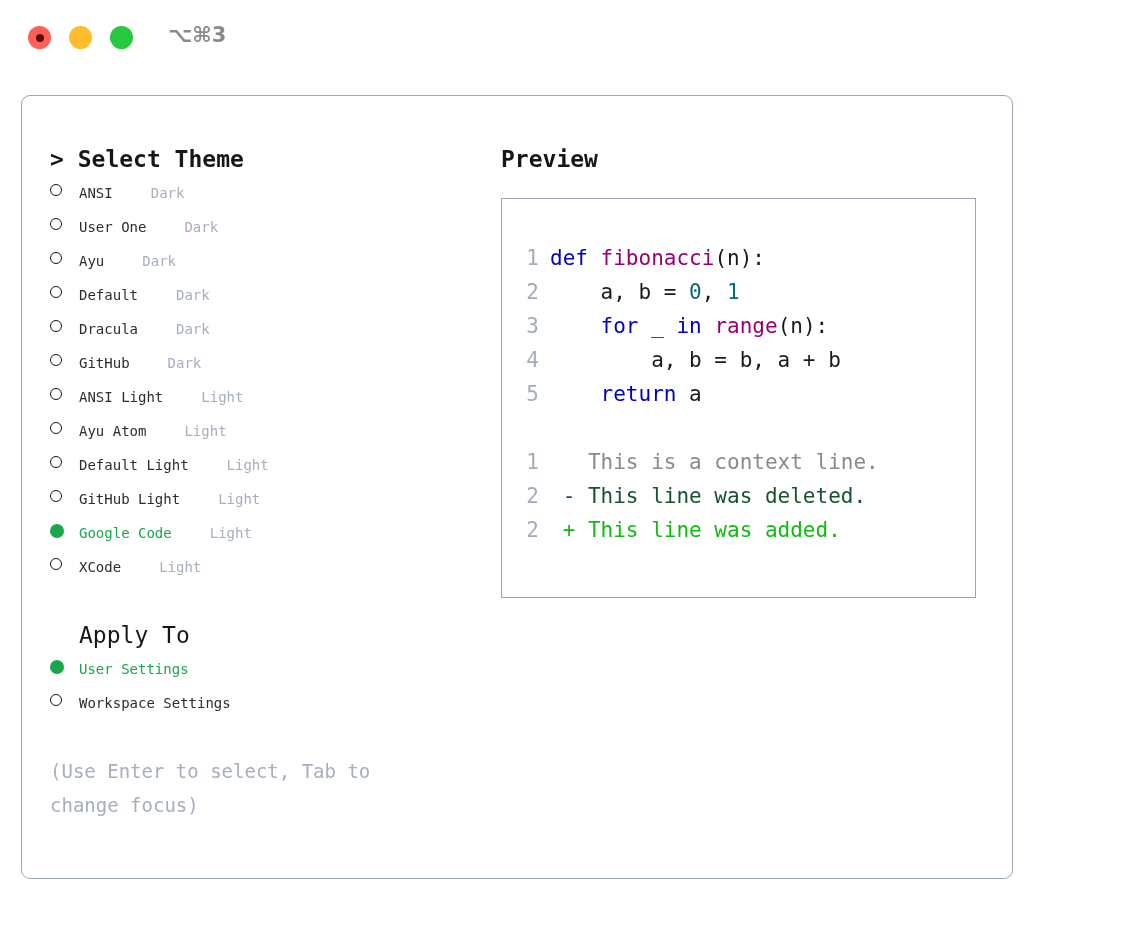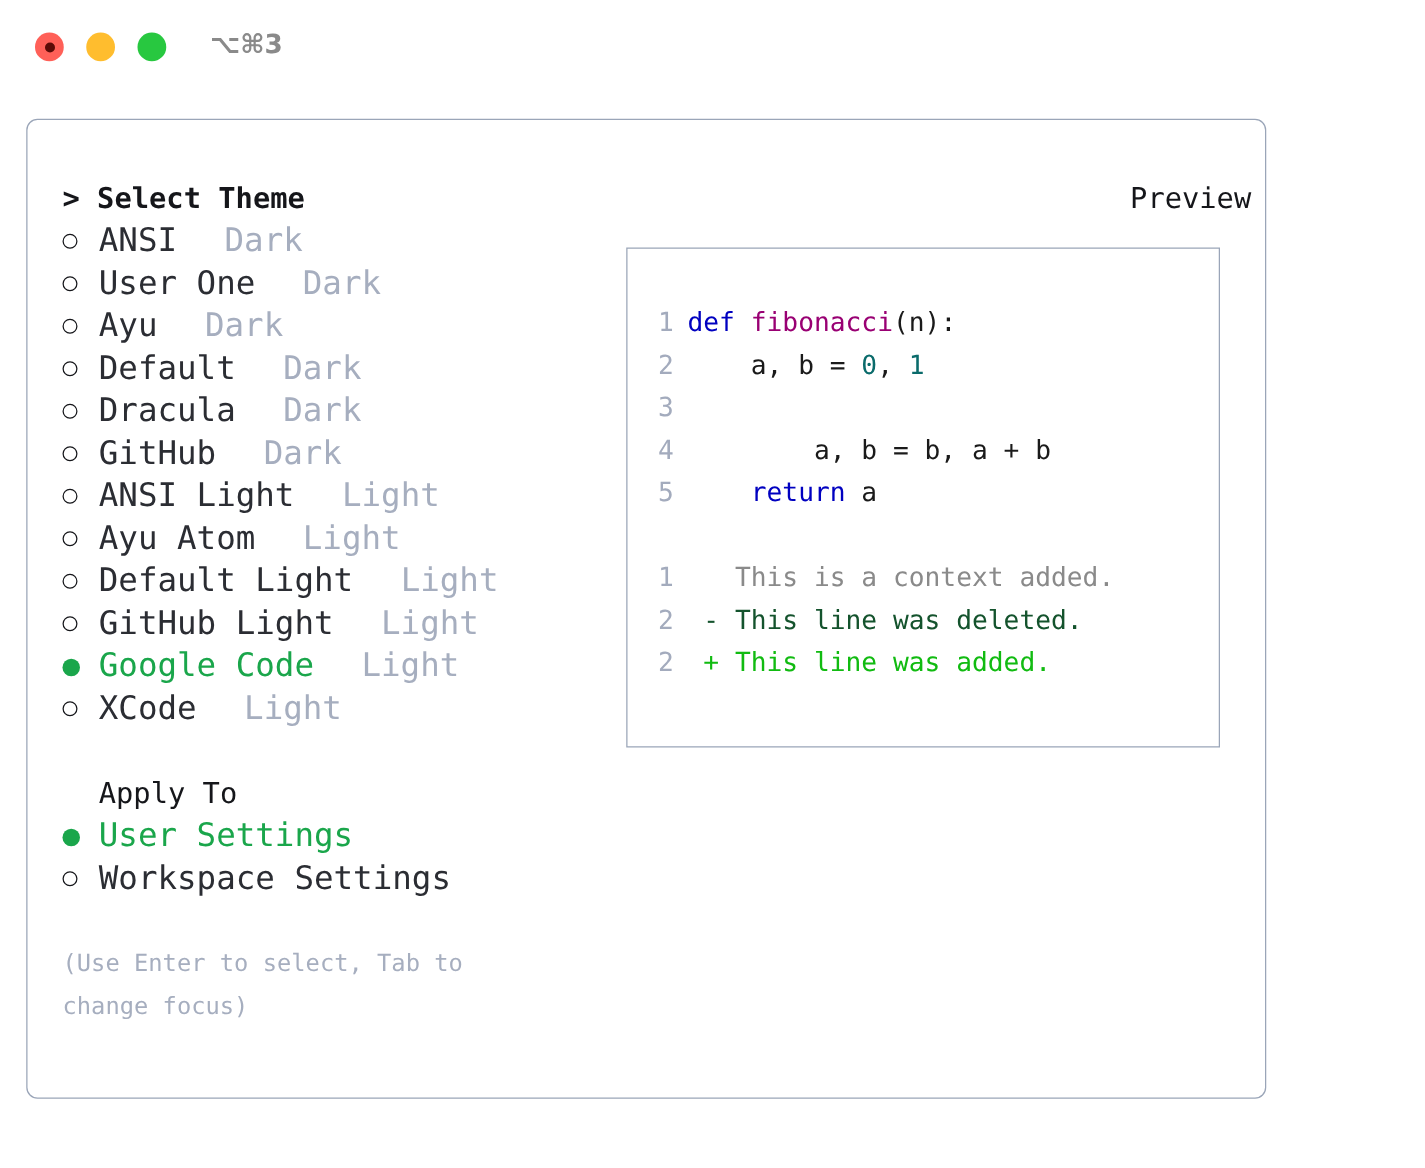--- a/index.html
+++ b/index.html
@@ -101,21 +101,21 @@
   }
   .section-title.indent {
     padding-left: 29px;
     font-weight: normal;
   }
 
   .opt-row {
     display: flex;
     align-items: baseline;
     line-height: 34px;
-    font-size: 26px;
+    font-size: 14px;
     white-space: pre;
     text-align: center;
   }
   .opt-marker {
     width: 29px;
     flex: 0 0 29px;
     font-size: 21px;
     color: #15161a;
     position: relative;
   }
@@ -163,24 +163,23 @@
 
   
   #preview-column {
     position: absolute;
     left: 479px;
     top: 46px;
     width: 500px;
   }
   #preview-title {
     font-size: 23px;
-    font-weight: normal;
+    font-weight: bold;
     color: #15161a;
     line-height: 34px;
-    text-align: right;
   }
   #preview-box {
     margin-top: 22px;
     width: 475px;
     height: 400px;
     border: 1.6px solid #9aa5b8;
     box-sizing: border-box;
     background: #ffffff;
     padding: 42px 0 0 0;
   }
@@ -257,27 +256,27 @@
 
       <div id="hint-text">(Use Enter to select, Tab to change focus)</div>
     </div>
 
     <div id="preview-column">
       <div id="preview-title">Preview</div>
       <div id="preview-box">
         <div id="code-block">
             <div class="code-line"><span class="ln">1</span><span class="code-text"><span class="tok-kw">def </span><span class="tok-fn">fibonacci</span><span class="tok-plain">(n):</span></span></div>
             <div class="code-line"><span class="ln">2</span><span class="code-text"><span class="tok-plain">    a, b = </span><span class="tok-num">0</span><span class="tok-plain">, </span><span class="tok-num">1</span></span></div>
-            <div class="code-line"><span class="ln">3</span></div>
+            <div class="code-line"><span class="ln">3</span><span class="code-text"><span class="tok-plain">    </span><span class="tok-kw">for</span><span class="tok-plain"> _ </span><span class="tok-kw">in</span><span class="tok-plain"> </span><span class="tok-fn">range</span><span class="tok-plain">(n):</span></span></div>
             <div class="code-line"><span class="ln">4</span><span class="code-text"><span class="tok-plain">        a, b = b, a + b</span></span></div>
             <div class="code-line"><span class="ln">5</span><span class="code-text"><span class="tok-plain">    </span><span class="tok-kw">return</span><span class="tok-plain"> a</span></span></div>
           </div>
         <div class="blank-line"></div>
         <div id="diff-block">
-            <div class="code-line"><span class="ln">1</span><span class="code-text diff-ctx">   This is a context added.</span></div>
+            <div class="code-line"><span class="ln">1</span><span class="code-text diff-ctx">   This is a context line.</span></div>
             <div class="code-line"><span class="ln">2</span><span class="code-text diff-del"> - This line was deleted.</span></div>
             <div class="code-line"><span class="ln">2</span><span class="code-text diff-add"> + This line was added.</span></div>
           </div>
       </div>
     </div>
 
   </div>
 </div>
 
 </body></html>

